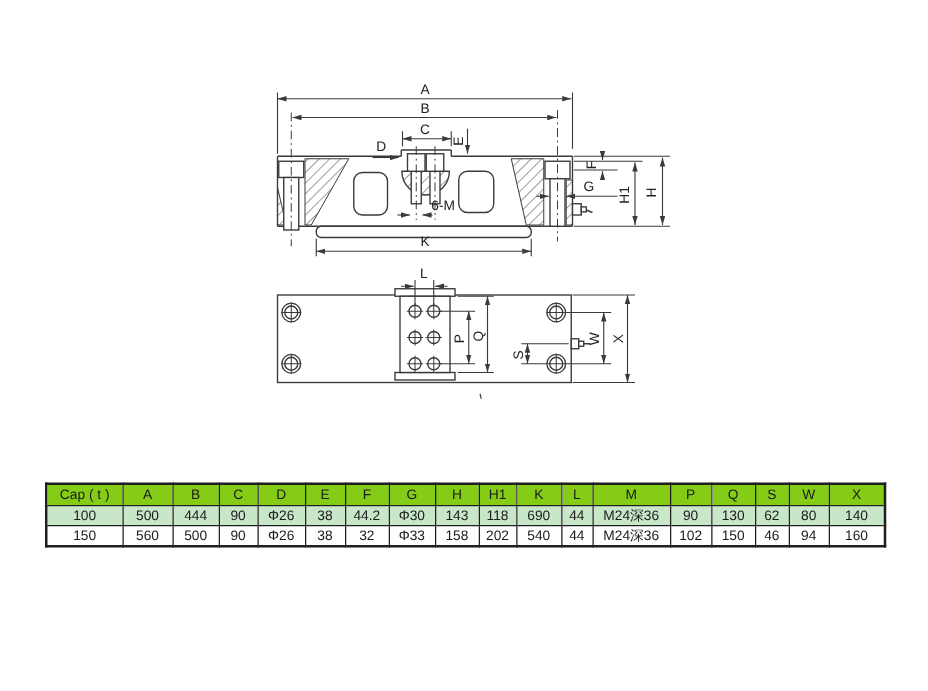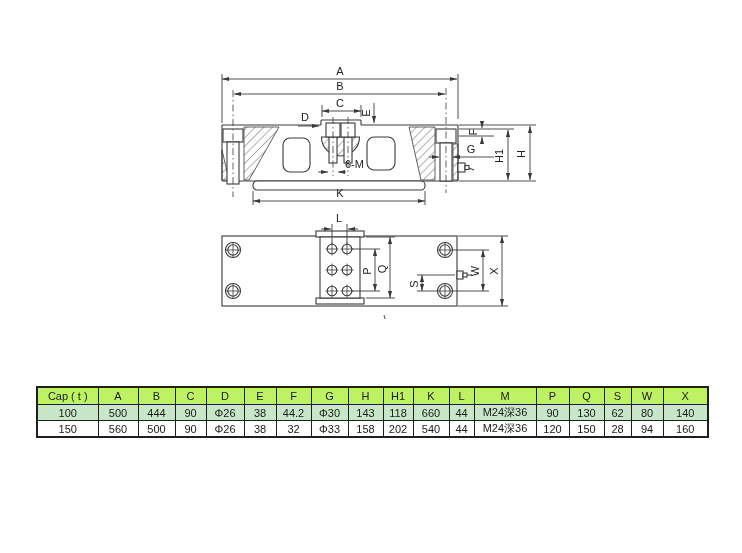--- a/index.html
+++ b/index.html
@@ -29,21 +29,21 @@
   }
   table.spec th, table.spec td{
     border:1px solid #1f1f1f;
     text-align:center;
     vertical-align:middle;
     padding:0;
     font-weight:normal;
     white-space:nowrap;
     overflow:hidden;
   }
-  table.spec th{height:16px;background:#bef264;}
+  table.spec th{height:16px;background:#84cc16;}
   table.spec td{height:14px;background:#ffffff;}
   table.spec tr.green td{background:#c8e6c8;}
 </style>
 </head>
 <body>
 
 <svg id="drawing" width="742" height="345" viewBox="0 0 742 345">
   <defs>
     <marker id="arw" viewBox="0 0 10 10" refX="10" refY="5" markerWidth="8" markerHeight="8" orient="auto-start-reverse">
       <path d="M0,2 L10,5 L0,8 Z" fill="#3a3a3a"></path>
@@ -301,21 +301,21 @@
           <td>100</td>
           <td>500</td>
           <td>444</td>
           <td>90</td>
           <td>Φ26</td>
           <td>38</td>
           <td>44.2</td>
           <td>Φ30</td>
           <td>143</td>
           <td>118</td>
-          <td>660</td>
+          <td>690</td>
           <td>44</td>
           <td>M24深36</td>
           <td>90</td>
           <td>130</td>
           <td>62</td>
           <td>80</td>
           <td>140</td>
         </tr>
         <tr>
           <td>150</td>
@@ -324,21 +324,21 @@
           <td>90</td>
           <td>Φ26</td>
           <td>38</td>
           <td>32</td>
           <td>Φ33</td>
           <td>158</td>
           <td>202</td>
           <td>540</td>
           <td>44</td>
           <td>M24深36</td>
-          <td>120</td>
+          <td>102</td>
           <td>150</td>
-          <td>28</td>
+          <td>46</td>
           <td>94</td>
           <td>160</td>
         </tr>
       </tbody>
   </table>
 </div>
 
 </body></html>

